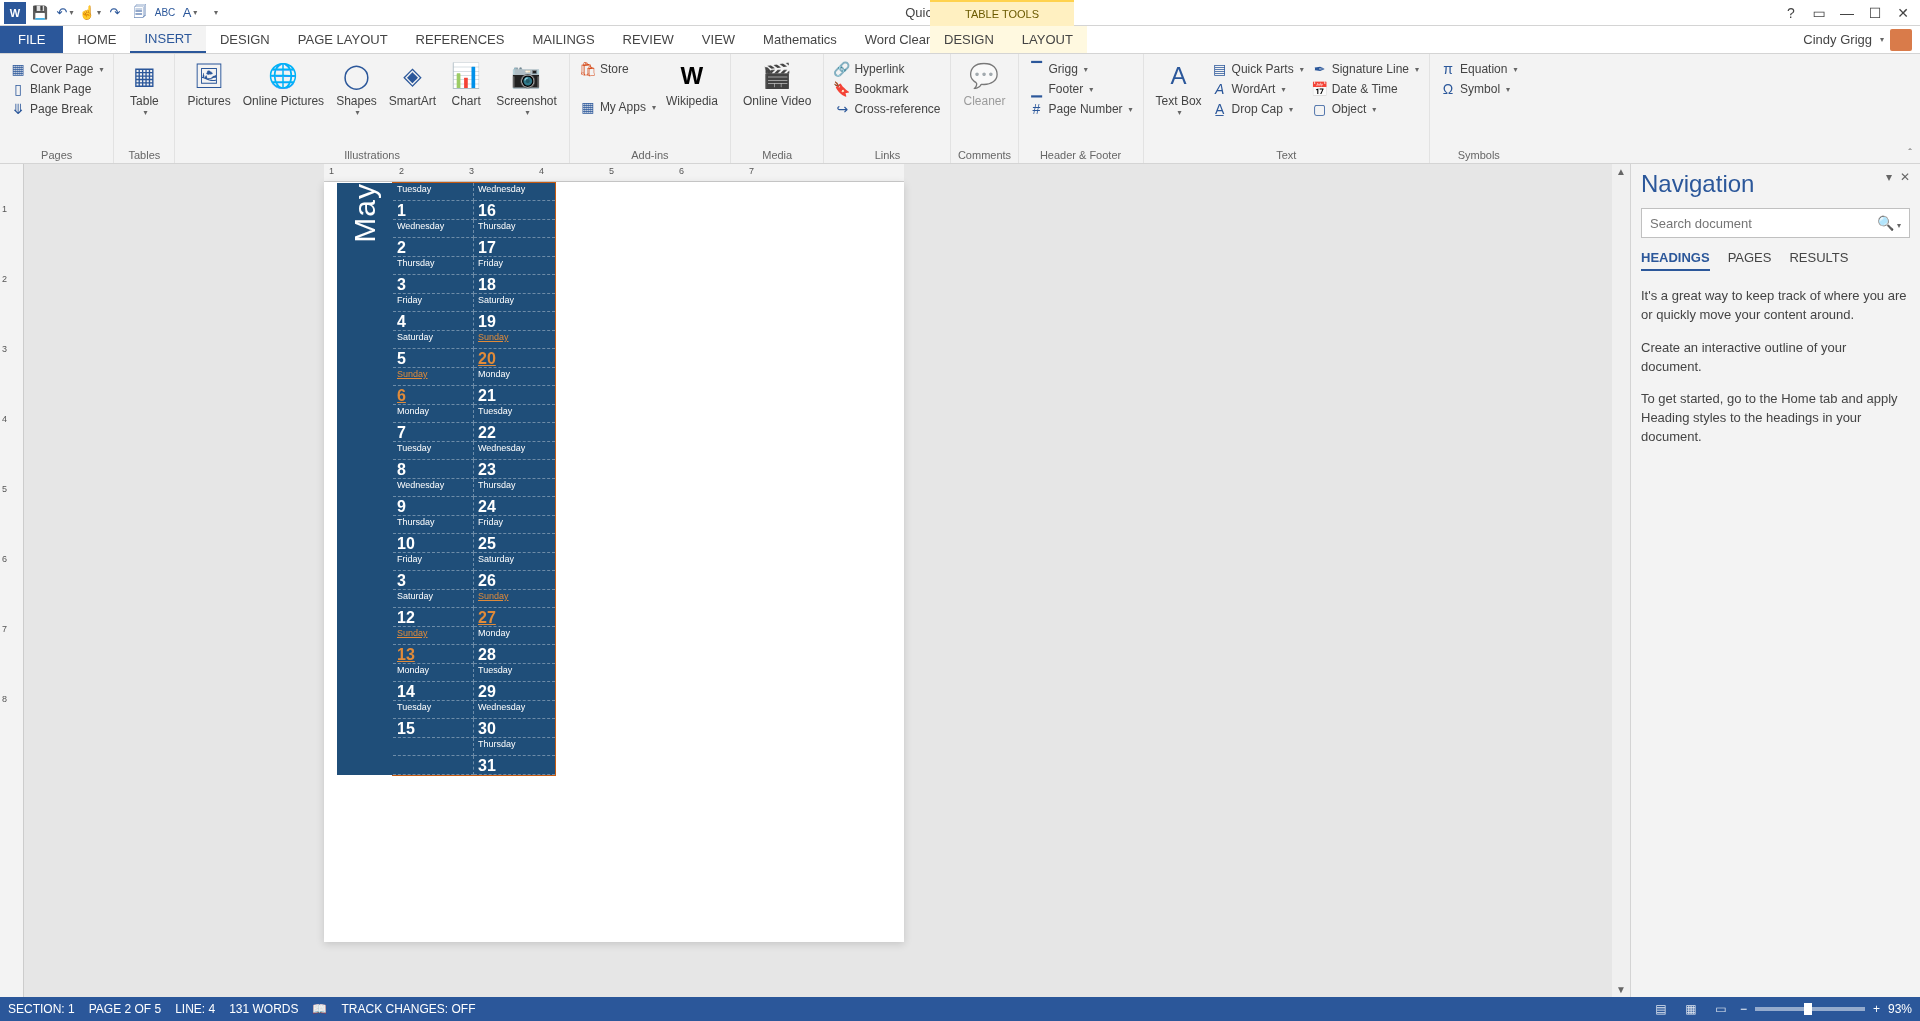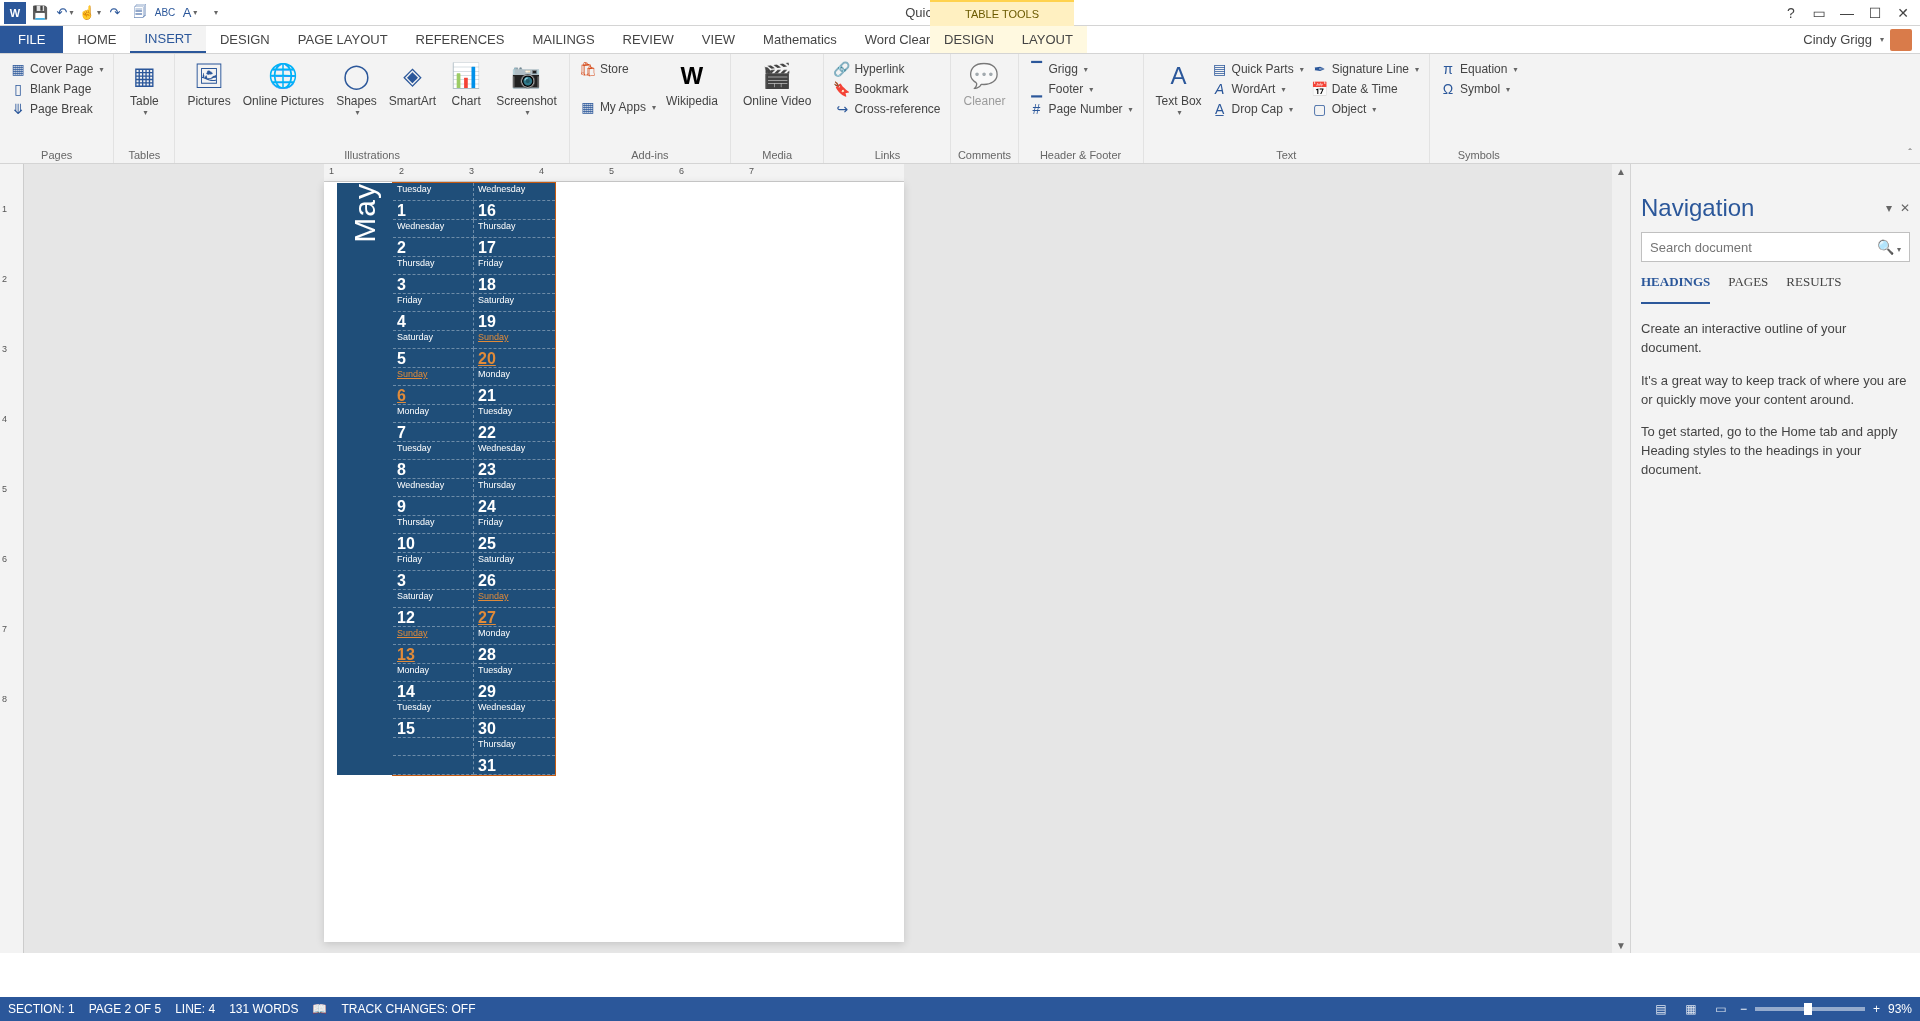--- a/index.html
+++ b/index.html
@@ -52,34 +52,34 @@
 .cal-row.num { height: 19px; }
 .cal-cell { width: 50%; padding: 1px 4px; font-size: 9px; color: #fff; border-right: 1px dashed rgba(255,255,255,.35); border-bottom: 1px dashed rgba(255,255,255,.35);}
 .cal-cell:last-child { border-right: none; }
 .cal-cell.num { font-size: 16px; font-weight: 600; }
 .cal-cell.sun { color: #e08b3a; text-decoration: underline; }
 .doc-scroll { position: absolute; right: 0; top: 0; width: 18px; height: 100%; background: #f0f0f0; display: flex; flex-direction: column; align-items: center; justify-content: space-between; }
 .doc-scroll .arrow { font-size: 10px; color: #666; padding: 2px; cursor: pointer;}
 
 
 .navpane { width: 290px; background: #f3f3f3; border-left: 1px solid #d4d4d4; display: flex; flex-direction: column; padding: 6px 10px; }
-.nav-head { display: flex; align-items: center; justify-content: space-between; margin-top: 24px; }
+.nav-head { display: flex; align-items: flex-start; justify-content: space-between; }
 .nav-title { font-size: 24px; color: #2b579a; font-weight: normal; }
 .nav-ctrls { display: flex; gap: 8px; font-size: 12px; color: #666; }
 .nav-search { margin-top: 10px; display: flex; border: 1px solid #c0c0c0; background: #fff; height: 30px; align-items: center; }
 .nav-search input { flex: 1; border: none; outline: none; padding: 0 8px; font-size: 13px; color: #666; }
 .nav-search .sbtn { padding: 0 8px; color: #2b579a; font-size: 14px; }
 .nav-tabs { display: flex; gap: 18px; margin-top: 12px; font-size: 13px; }
-.nav-tab { color: #444; padding-bottom: 12px; cursor: pointer; font-family: Liberation Serif, serif;}
+.nav-tab { color: #444; padding-bottom: 4px; cursor: pointer;}
 .nav-tab.active { color: #2b579a; font-weight: 600; border-bottom: 2px solid #2b579a;}
 .nav-body { margin-top: 16px; font-size: 13px; color: #444; line-height: 1.45; }
 .nav-body p { margin-bottom: 14px; }
 
 
-.statusbar { height: 24px; background: #2b579a; color: #fff; display: flex; align-items: center; font-size: 12px; padding: 0 8px; gap: 14px; margin-top: 44px;}
+.statusbar { height: 24px; background: #2b579a; color: #fff; display: flex; align-items: center; font-size: 12px; padding: 0 8px; gap: 14px;}
 .status-right { margin-left: auto; display: flex; align-items: center; gap: 8px; }
 .view-btn { width: 22px; height: 18px; display: flex; align-items: center; justify-content: center; cursor: pointer; color: #fff; opacity: .85;}
 .zoom-slider { width: 110px; height: 4px; background: rgba(255,255,255,.5); position: relative; }
 .zoom-slider .thumb { position: absolute; left: 45%; top: -4px; width: 8px; height: 12px; background: #fff; }
 </style>
 </head>
 <body>
 
 <div class="titlebar">
  <div class="qat">
@@ -516,22 +516,22 @@
   <div class="nav-search">
     <input placeholder="Search document" style="">
     <span class="sbtn">🔍<span class="drop" style="color:#666;">▾</span></span>
   </div>
   <div class="nav-tabs">
     <div class="nav-tab active">HEADINGS</div>
     <div class="nav-tab">PAGES</div>
     <div class="nav-tab">RESULTS</div>
   </div>
   <div class="nav-body">
+    <p>It's a great way to keep track of where you are or quickly move your content around.</p>
     <p>Create an interactive outline of your document.</p>
-    <p>It's a great way to keep track of where you are or quickly move your content around.</p>
     <p>To get started, go to the Home tab and apply Heading styles to the headings in your document.</p>
   </div>
  </div>
 </div>
 
 <div class="statusbar">
  <span>SECTION: 1</span>
  <span>PAGE 2 OF 5</span>
  <span>LINE: 4</span>
  <span>131 WORDS</span>

